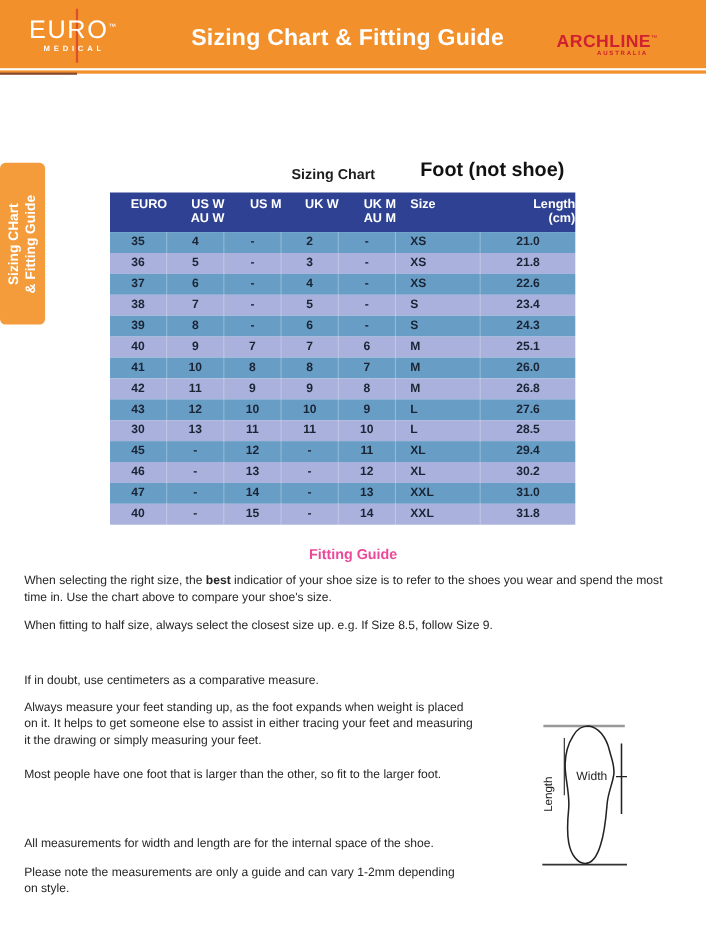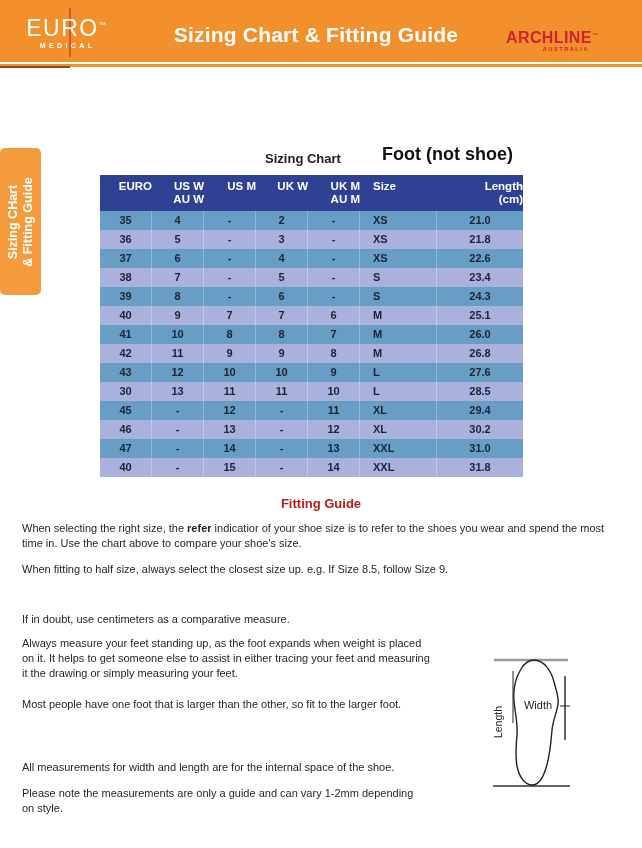--- a/index.html
+++ b/index.html
@@ -53,21 +53,21 @@
   .tbody .trow { height:19px; align-items:center; }
   .tbody .trow.odd  { background:var(--row-blue,#689EC6); }
   .tbody .trow.even { background:var(--row-lavender,#A9B1DC); }
   .tbody .cell { font-size:11px; font-weight:bold; color:#1b2434; text-align:center;
     line-height:19px; height:19px; box-sizing:border-box; }
   .tbody .cell:not(:last-child) { border-right:1px solid rgba(255,255,255,0.28); }
   .cell.size-col { text-align:left; padding-left:13px; }
 
   
   .section-heading { position:absolute; left:0; width:642px; text-align:center;
-    font-size:13px; font-weight:bold; color:#b91c1c; }
+    font-size:13px; font-weight:bold; color:#ec4899; }
   .para { position:absolute; left:22px; font-size:11px; line-height:15px; color:#262626; }
   .para b { font-weight:bold; }
 
   
   .foot-diagram { position:absolute; left:488px; top:650px; width:92px; height:142px; }
 </style>
 </head>
 <body>
 
 <div class="page">
@@ -248,21 +248,21 @@
           <div class="cell">15</div>
           <div class="cell">-</div>
           <div class="cell">14</div>
           <div class="cell size-col">XXL</div>
           <div class="cell">31.8</div>
         </div>
       </div>
   </div>
 
   <div class="section-heading" style="top:496px;">Fitting Guide</div>
-  <div class="para" style="top:521px; width:586px;"><span>When selecting the right size, the </span><b>refer</b><span> indicatior of your shoe size is to refer to the shoes you wear and spend the most time in. Use the chart above to compare your shoe's size.</span></div>
+  <div class="para" style="top:521px; width:586px;"><span>When selecting the right size, the </span><b>best</b><span> indicatior of your shoe size is to refer to the shoes you wear and spend the most time in. Use the chart above to compare your shoe's size.</span></div>
   <div class="para" style="top:562px; width:600px;">When fitting to half size, always select the closest size up. e.g. If Size 8.5, follow Size 9.</div>
 
   <div class="para" style="top:612px; width:600px;">If in doubt, use centimeters as a comparative measure.</div>
   <div class="para" style="top:636px; width:470px;">
       <div>Always measure your feet standing up, as the foot expands when weight is placed</div>
       <div>on it. It helps to get someone else to assist in either tracing your feet and measuring</div>
       <div>it the drawing or simply measuring your feet.</div>
     </div>
   <div class="para" style="top:697px; width:600px;">Most people have one foot that is larger than the other, so fit to the larger foot.</div>
   <div class="para" style="top:760px; width:600px;">All measurements for width and length are for the internal space of the shoe.</div>

